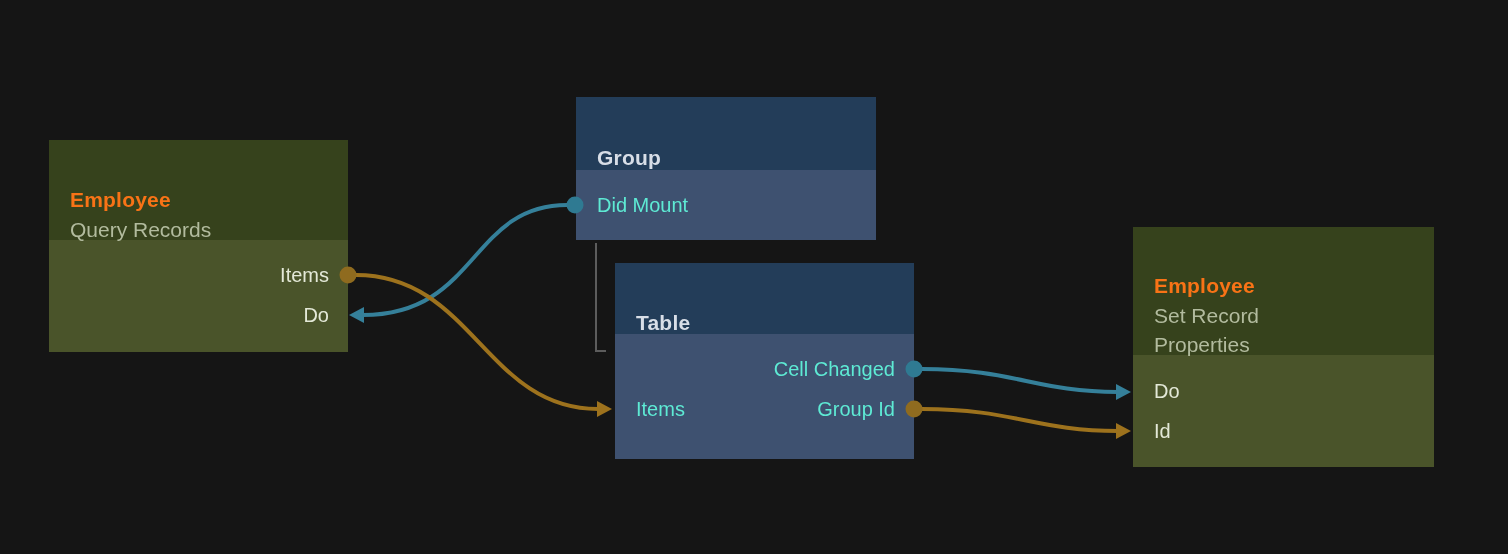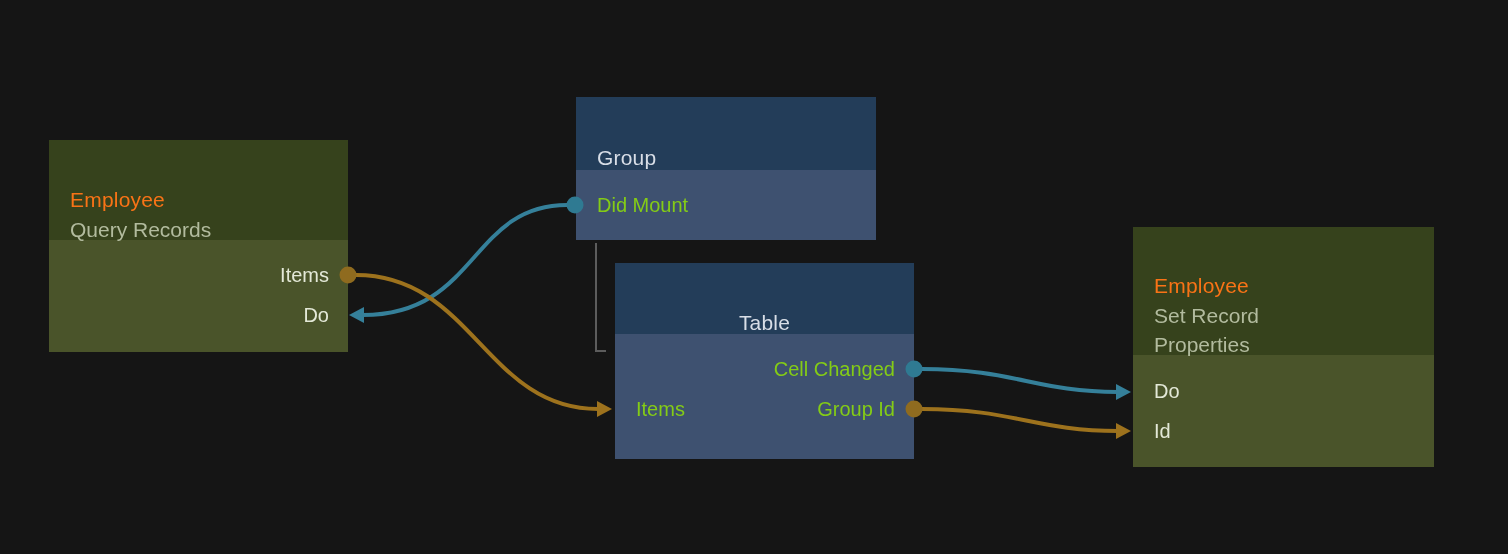--- a/index.html
+++ b/index.html
@@ -31,21 +31,21 @@
     flex-direction: column;
     justify-content: center;
     padding: 0 21px;
     box-sizing: border-box;
   }
   .node .bd {
     box-sizing: border-box;
   }
   .title {
     font-size: 21px;
-    font-weight: 400;
+    font-weight: 700;
     line-height: 30px;
     letter-spacing: 0.2px;
     margin-top: 48px;
   }
   .subtitle {
     font-size: 21px;
     font-weight: 400;
     line-height: 29px;
     white-space: pre-line;
   }
@@ -64,21 +64,21 @@
   .node.green .hd { background: #36421c; }
   .node.green .bd { background: #4a542a; }
   .node.green .title { color: #f97316; }
   .node.green .subtitle { color: #b2bb9e; }
   .node.green .port { color: #e3e8d7; }
 
   
   .node.blue .hd { background: #233d59; }
   .node.blue .bd { background: #3e5170; }
   .node.blue .title { color: #d8dee7; }
-  .node.blue .port { color: #84cc16; }
+  .node.blue .port { color: #5eead4; }
 </style>
 </head>
 <body>
 
 <div id="canvas">
 
   <div class="node green" style="left:49px; top:140px; width:299px; height:212px;">
     <div class="hd" style="height:100px;">
       <div class="title">Employee</div>
       <div class="subtitle">Query Records</div>
@@ -98,21 +98,21 @@
       <div class="title">Group</div>
     </div>
     <div class="bd" style="height:70px; padding-top:15px;">
       <div class="port">
         <span>Did Mount</span>
       </div>
     </div>
   </div>
 
   <div class="node blue" style="left:615px; top:263px; width:299px; height:182px;">
-    <div class="hd" style="height:71px;align-items:center;">
+    <div class="hd" style="height:71px;">
       <div class="title">Table</div>
     </div>
     <div class="bd" style="height:125px; padding-top:15px;">
       <div class="port right">
         <span>Cell Changed</span>
       </div>
       <div class="port split">
         <span>Items</span>
         <span>Group Id</span>
       </div>

